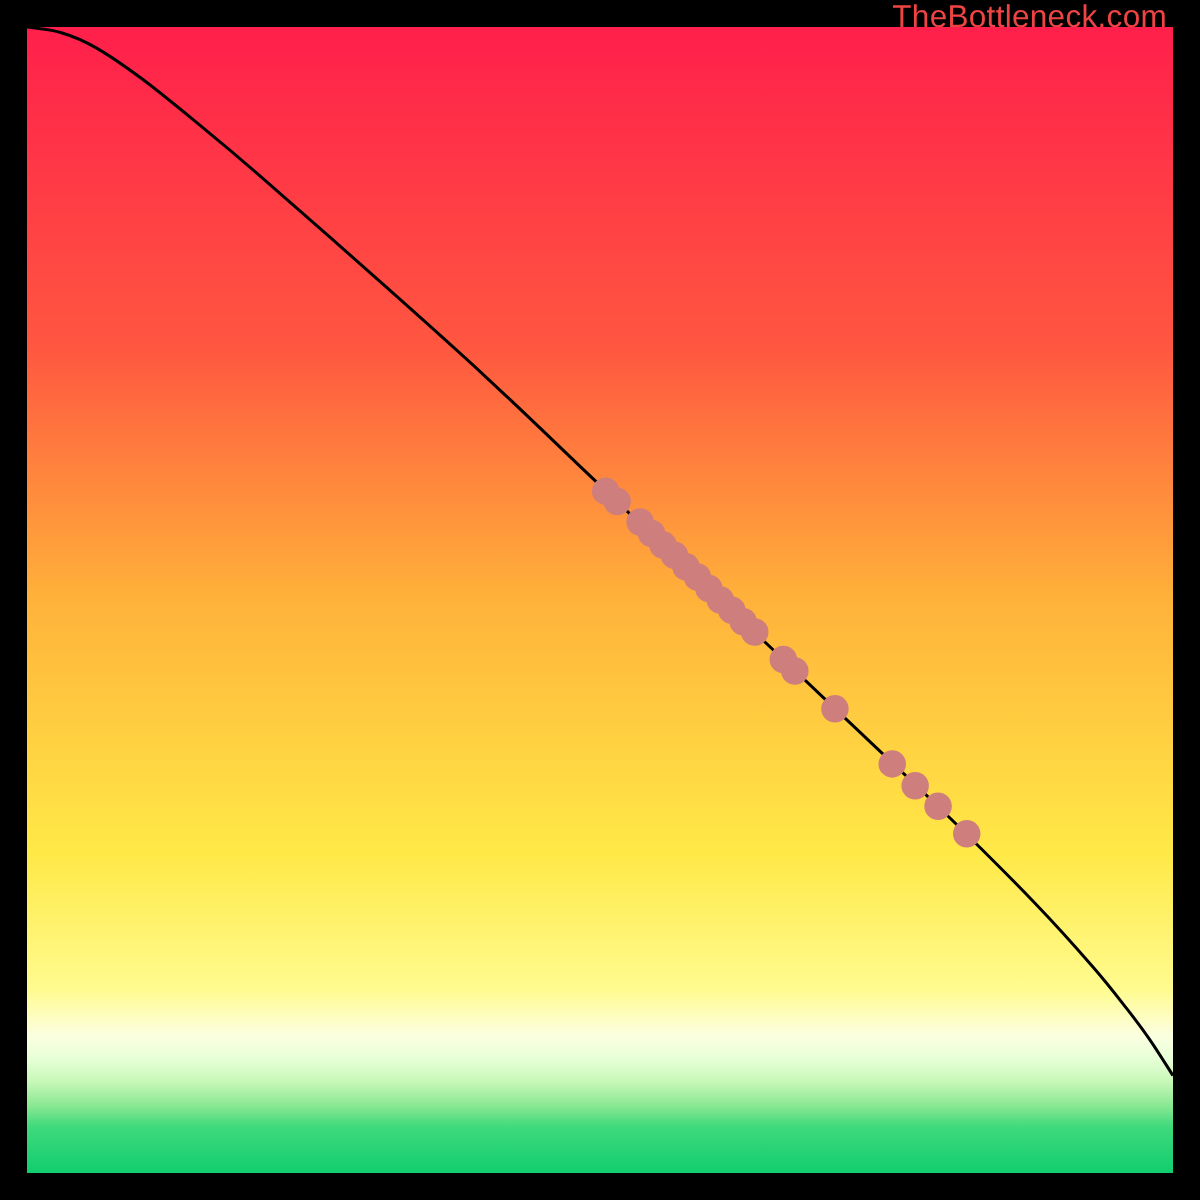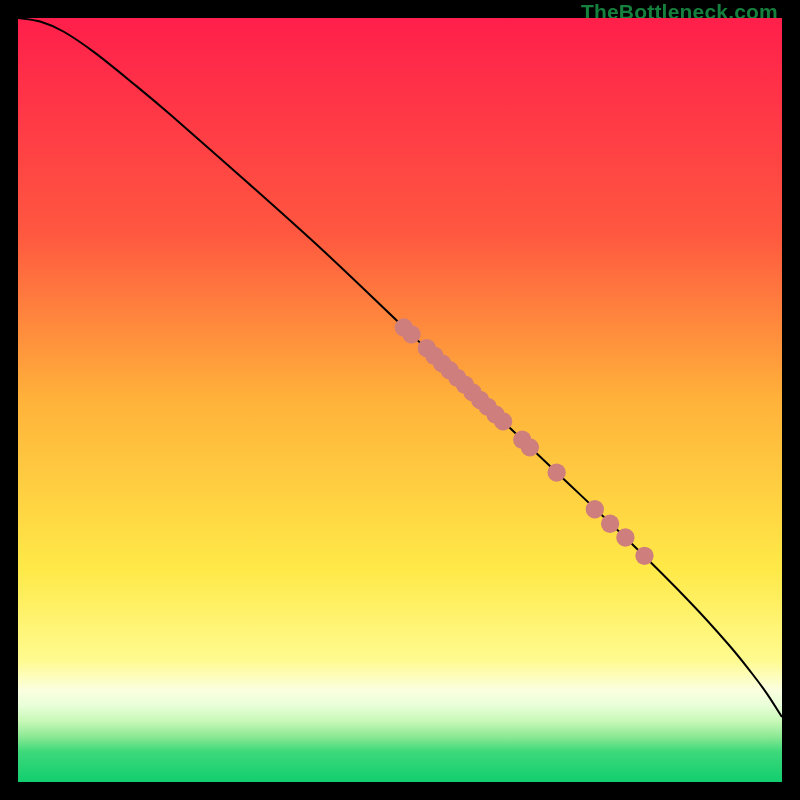--- a/index.html
+++ b/index.html
@@ -21,23 +21,23 @@
     position: absolute;
     left: 18px;
     top: 18px;
     width: 764px;
     height: 764px;
   }
   .watermark {
     position: absolute;
     top: 0px;
     right: 22px;
-    color: #15803d;
+    color: #ef4444;
     font-size: 21px;
-    font-weight: 700;
+    font-weight: 400;
     letter-spacing: 0.2px;
     user-select: none;
   }
   svg { display: block; }
 </style>
 </head>
 <body>
 
 <div class="frame">
   <div class="watermark">TheBottleneck.com</div>

